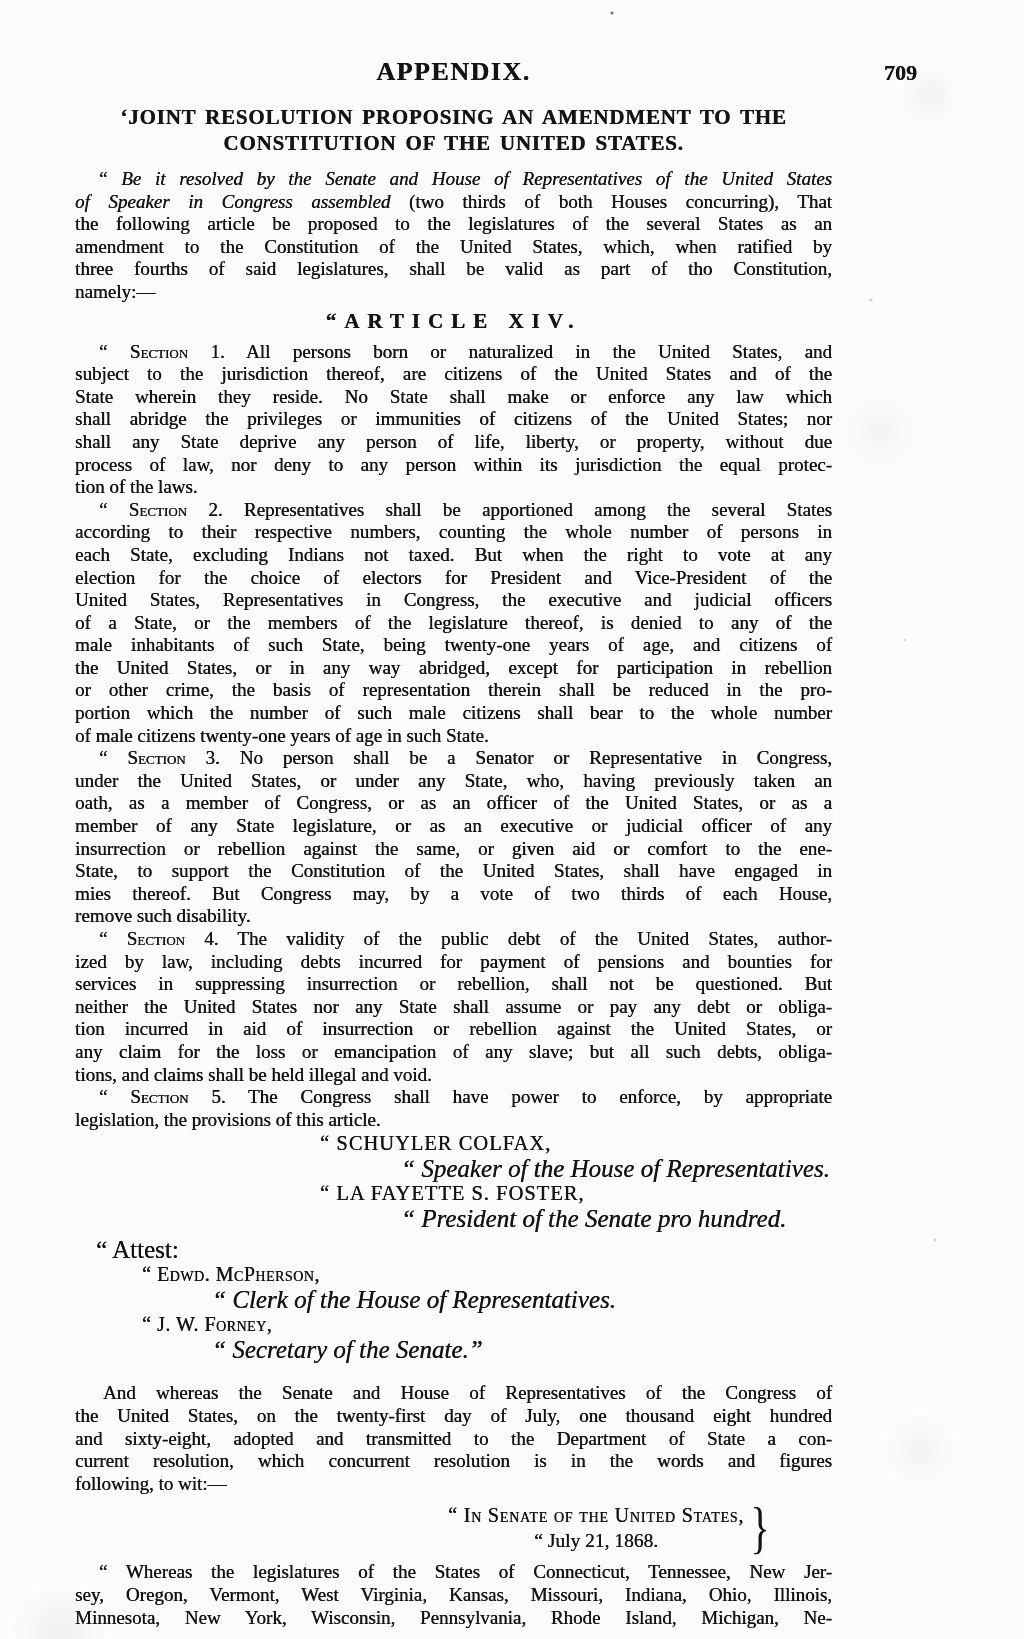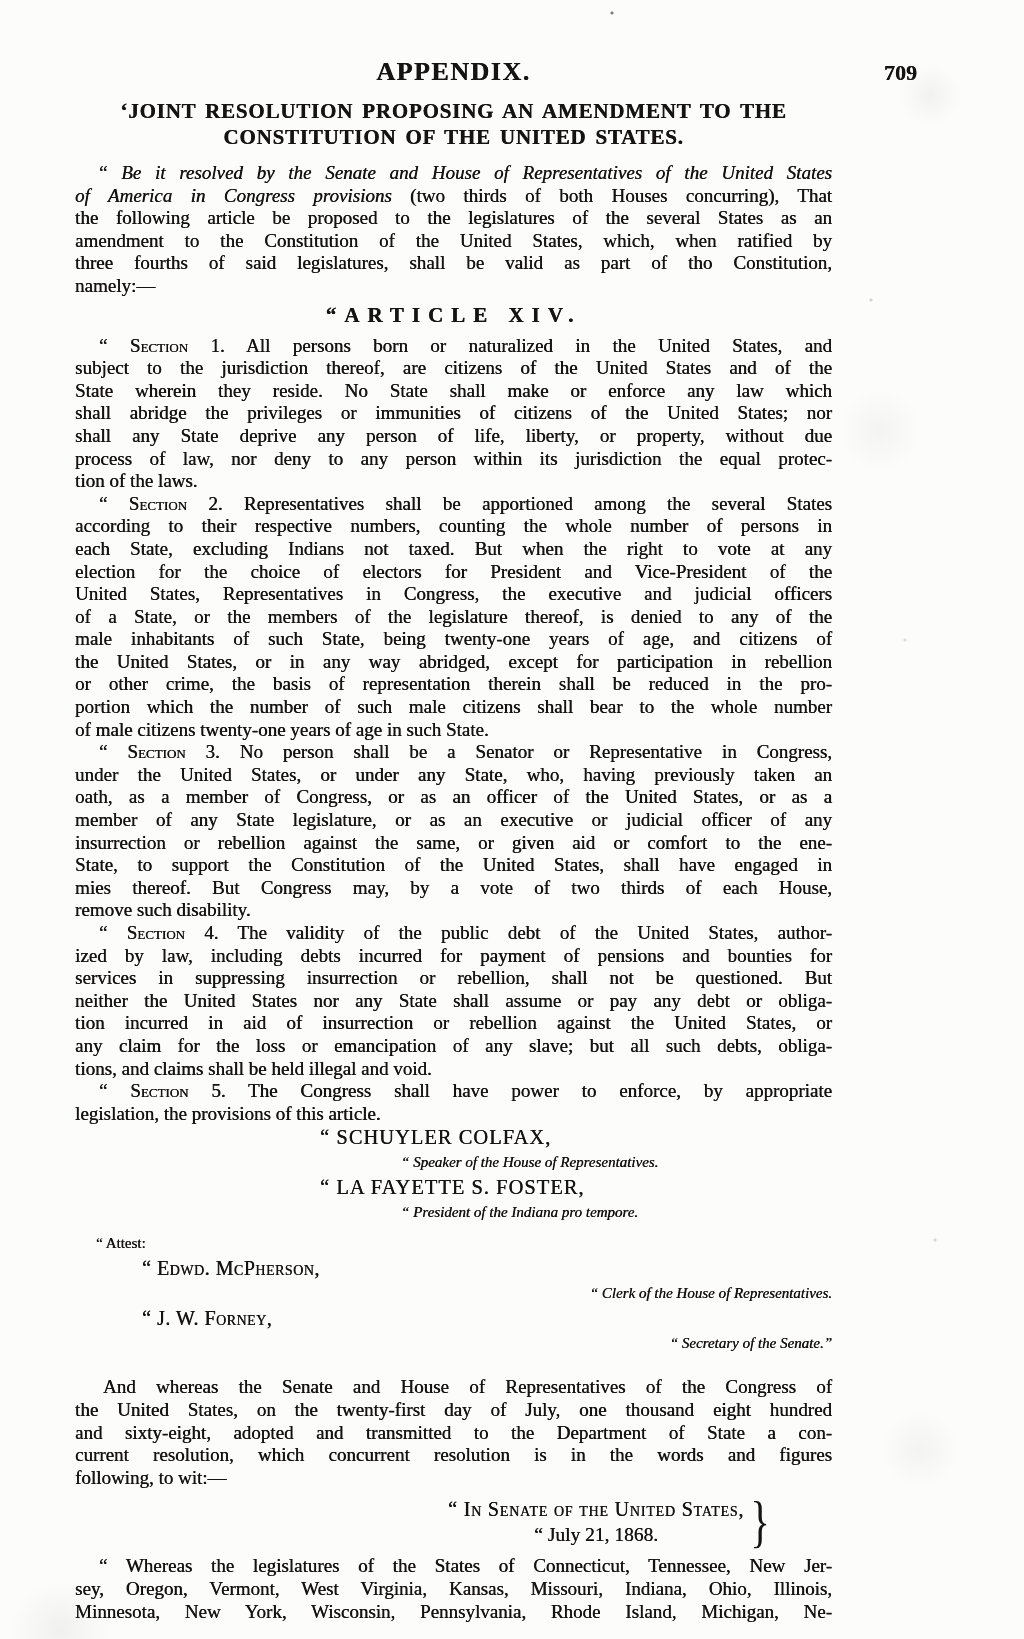--- a/index.html
+++ b/index.html
@@ -49,20 +49,21 @@
     font-weight: bold;
     font-size: 22px;
   }
   .content {
     position: absolute;
     top: 98px;
     left: 75px;
     width: 757px;
   }
   .doc-title {
+    margin-top: 6px;
     text-align: center;
     font-weight: bold;
     font-size: 21px;
     line-height: 26px;
     letter-spacing: 0.8px;
     word-spacing: 3px;
   }
   .block { margin: 0; }
   .block-preamble { margin-top: 12px; }
   .line {
@@ -77,27 +78,27 @@
   .justall .line.last { text-align: justify; text-align-last: justify; }
   .block-article-heading {
     margin: 5px 0 7px 0;
     text-align: center;
     font-weight: bold;
     font-size: 21px;
     letter-spacing: 8px;
   }
   .i  { font-style: italic; }
   .sc { font-variant: small-caps; }
-  .sline { font-size: 15px; line-height: 25px; }
+  .sline { font-size: 25px; line-height: 25px; }
   .sig-name    { margin-left: 245px; font-size: 20.5px; letter-spacing: 1px; }
   .sig-title   { margin-left: 326px; }
   .block-attest { margin-top: 6px; }
   .attest-label { margin-left: 21px; }
   .attest-name  { margin-left: 67px; font-size: 20px; letter-spacing: 0.5px; }
-  .attest-title { margin-left: 137px; text-align: right; }
+  .attest-title { margin-left: 137px; }
   .block-whereas { margin-top: 20px; }
   .block-whereas .line.first { text-indent: 28px; }
   .block-senate-heading {
     margin-top: 8px;
     display: flex;
     justify-content: flex-end;
     align-items: center;
     padding-right: 58px;
   }
   .senate-lines { text-align: center; }
@@ -120,21 +121,21 @@
   <div class="running-head">APPENDIX.</div>
   <div class="page-number">709</div>
   <div class="content">
     <div class="doc-title">
       <div>‘JOINT RESOLUTION PROPOSING AN AMENDMENT TO THE</div>
       <div>CONSTITUTION OF THE UNITED STATES.</div>
     </div>
     <div id="doc-body">
         <div class="block block-preamble">
           <div class="line first"><span>“ </span><span class="i">Be it resolved by the Senate and House of Representatives of the United States</span></div>
-          <div class="line"><span class="i">of America in Congress provisions</span><span> (two thirds of both Houses concurring), That</span></div>
+          <div class="line"><span class="i">of Speaker in Congress assembled</span><span> (two thirds of both Houses concurring), That</span></div>
           <div class="line">the following article be proposed to the legislatures of the several States as an</div>
           <div class="line">amendment to the Constitution of the United States, which, when ratified by</div>
           <div class="line">three fourths of said legislatures, shall be valid as part of tho Constitution,</div>
           <div class="line last">namely:—</div>
         </div>
         <div class="block block-article-heading">“ARTICLE XIV.</div>
         <div class="block block-section-1">
           <div class="line first"><span>“ </span><span class="sc">Section</span><span> 1.  All persons born or naturalized in the United States, and</span></div>
           <div class="line">subject to the jurisdiction thereof, are citizens of the United States and of the</div>
           <div class="line">State wherein they reside.  No State shall make or enforce any law which</div>
@@ -176,21 +177,21 @@
           <div class="line last">tions, and claims shall be held illegal and void.</div>
         </div>
         <div class="block block-section-5">
           <div class="line first"><span>“ </span><span class="sc">Section</span><span> 5.  The Congress shall have power to enforce, by appropriate</span></div>
           <div class="line last">legislation, the provisions of this article.</div>
         </div>
         <div class="block block-signatures">
           <div class="sline sig-name">“ SCHUYLER COLFAX,</div>
           <div class="sline sig-title i">“ Speaker of the House of Representatives.</div>
           <div class="sline sig-name">“ LA FAYETTE S. FOSTER,</div>
-          <div class="sline sig-title i">“ President of the Indiana pro tempore.</div>
+          <div class="sline sig-title i">“ President of the Senate pro hundred.</div>
         </div>
         <div class="block block-attest">
           <div class="sline attest-label">“ Attest:</div>
           <div class="sline attest-name sc">“ Edwd. McPherson,</div>
           <div class="sline attest-title i">“ Clerk of the House of Representatives.</div>
           <div class="sline attest-name sc">“ J. W. Forney,</div>
           <div class="sline attest-title i">“ Secretary of the Senate.”</div>
         </div>
         <div class="block block-whereas">
           <div class="line first">And whereas the Senate and House of Representatives of the Congress of</div>

